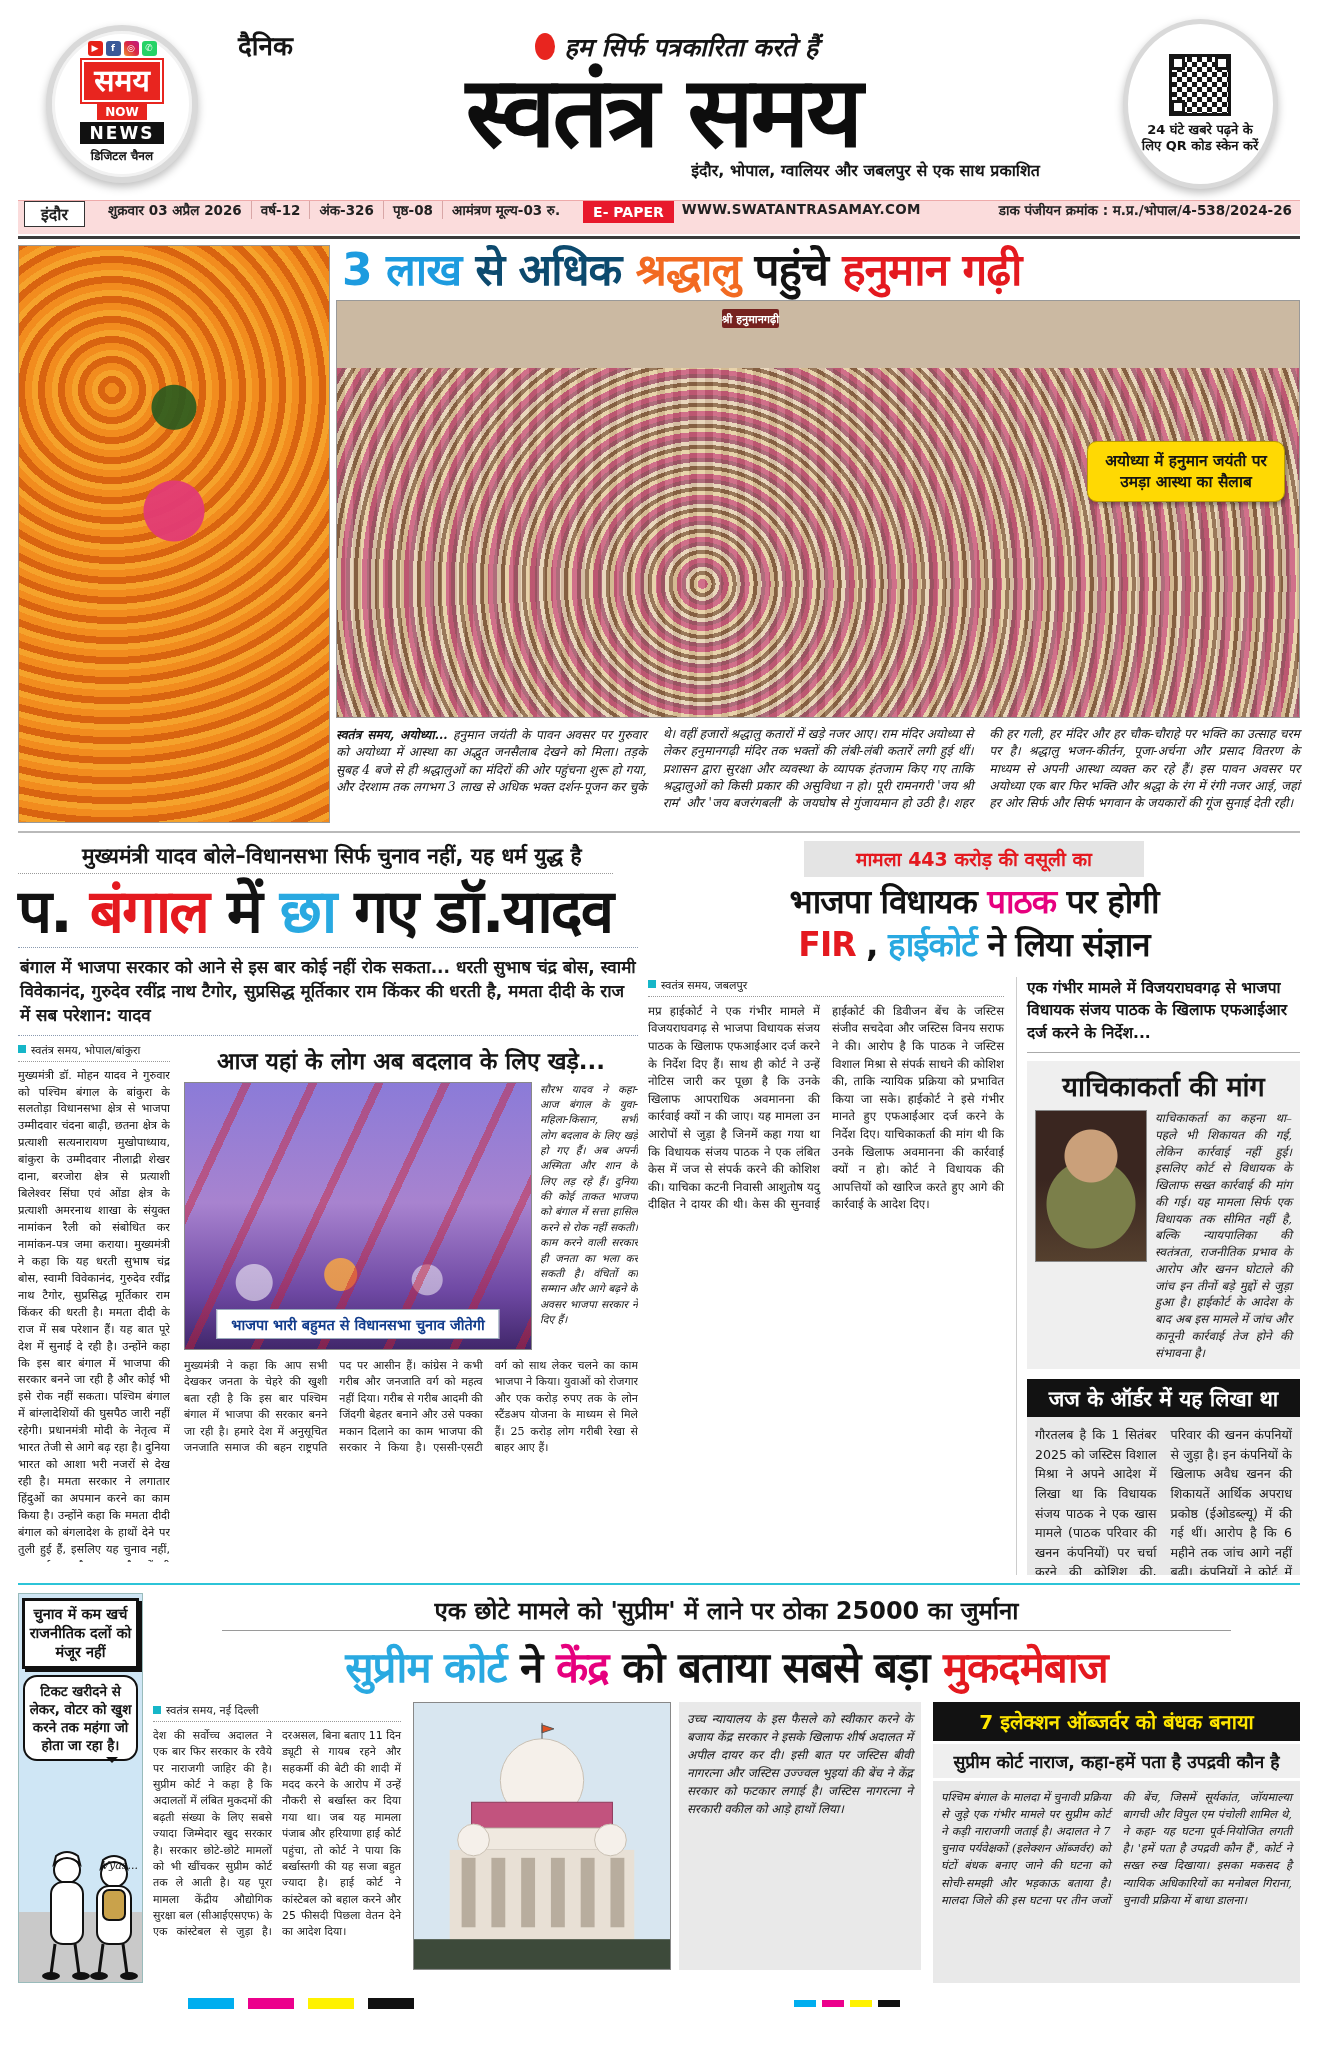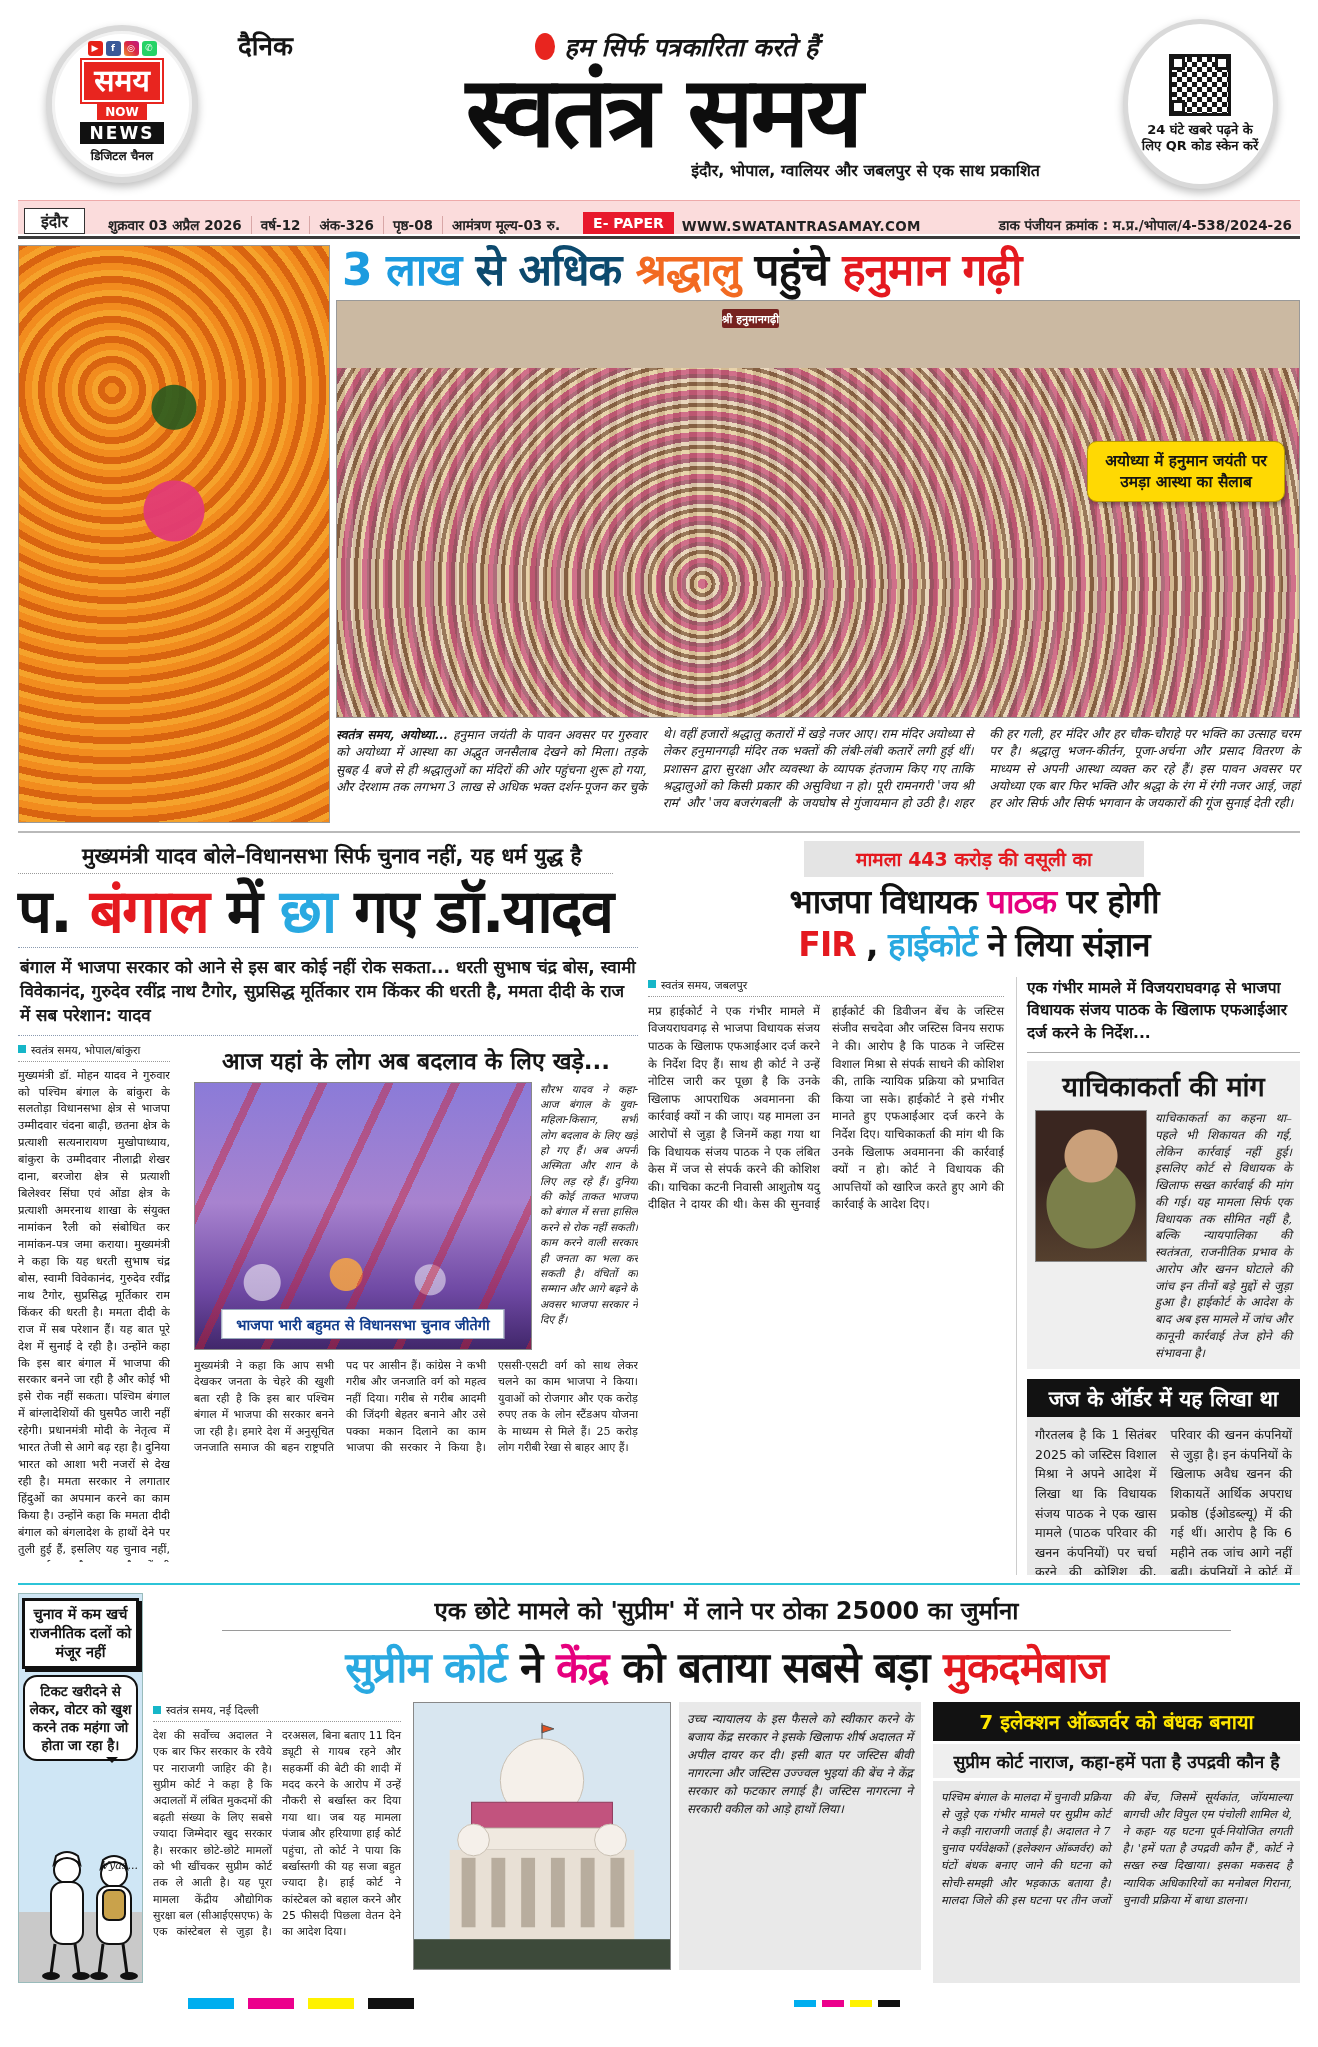--- a/index.html
+++ b/index.html
@@ -26,21 +26,21 @@
   .mast-title { font-size:98px; font-weight:800; line-height:1.02; letter-spacing:-3px; color:#0d0d0d; }
   .mast-sub { font-size:16px; font-weight:700; text-align:right; padding-right:60px; margin-top:-4px; }
   .qrbadge { width:200px; display:flex; justify-content:center; }
   .qr-oval { width:155px; height:170px; border-radius:50%; border:5px solid #d9d9d9; box-shadow:0 4px 8px rgba(0,0,0,.25); display:flex; flex-direction:column; align-items:center; justify-content:center; background:#fff; }
   .qr-code { width:62px; height:62px; position:relative; background:repeating-conic-gradient(#161616 0% 25%, #fff 0% 50%); background-size:10px 10px; border:3px solid #161616; }
   .qr-code i { position:absolute; width:14px; height:14px; border:3px solid #161616; background:#fff; }
   .qr-code i:nth-child(1){top:-1px;left:-1px;} .qr-code i:nth-child(2){top:-1px;right:-1px;} .qr-code i:nth-child(3){bottom:-1px;left:-1px;}
   .qr-cap { font-size:13px; font-weight:700; text-align:center; line-height:1.25; margin-top:6px; width:120px; }
 
   
-  .datebar { background:#fbdcdc; border-top:1px solid #eaa; display:flex; align-items:flex-end; height:34px; font-size:13.5px; font-weight:700; color:#222; }
+  .datebar { background:#fbdcdc; border-top:1px solid #eaa; display:flex; align-items:flex-start; height:34px; font-size:13.5px; font-weight:700; color:#222; }
   .city-box { background:#fff; border:1.5px solid #333; padding:1px 16px; font-size:16px; font-weight:800; margin:0 14px 0 6px; }
   .d-item { padding:0 9px; border-right:1px solid #d8a7a7; white-space:nowrap; }
   .epaper { background:#e8192c; color:#fff; padding:3px 10px; font-size:14px; font-weight:800; margin:0 8px 0 14px; }
   .website { font-weight:800; letter-spacing:.3px; }
   .postal { flex:1; text-align:right; padding-right:8px; white-space:nowrap; }
   .black-rule { height:3px; background:#3c3c3c; margin-top:2px; }
 
   
   .lead { display:flex; gap:6px; margin-top:6px; height:578px; }
   .photo-idol { width:312px; height:100%; border:1px solid #999;
@@ -65,21 +65,21 @@
   .lead-caption b { font-style:italic; }
 
   .sect-rule { height:2px; background:#b9b9b9; margin:8px 0 6px; }
 
   
   .main { display:flex; gap:10px; height:736px; }
   .bengal { width:620px; }
   .kicker { font-size:21px; font-weight:700; padding:2px 0 4px 64px; border-bottom:1px dotted #9a9a9a; width:96%; }
   .bengal-headline { font-size:60px; font-weight:800; letter-spacing:-2px; line-height:1.12; white-space:nowrap; margin:4px 0 2px; }
   .deck { font-size:17px; font-weight:700; line-height:1.42; color:#1d1d1d; border-top:1px dotted #8a9ab0; border-bottom:1px dotted #8a9ab0; padding:7px 2px; }
-  .bengal-body { display:flex; gap:24px; margin-top:6px; height:520px; }
+  .bengal-body { display:flex; gap:14px; margin-top:6px; height:520px; }
   .rail { width:152px; overflow:hidden; }
   .byline { font-size:11px; font-weight:400; display:flex; align-items:center; gap:5px; border-bottom:1px dotted #999; padding-bottom:4px; margin-bottom:6px; }
   .byline::before { content:""; width:8px; height:8px; background:#16b6c8; display:inline-block; }
   .smalltext { font-size:11.3px; line-height:1.5; text-align:justify; }
   .bengal-center { flex:1; display:flex; flex-direction:column; overflow:hidden; }
   .subhead { font-size:23px; font-weight:800; text-align:center; margin:2px 0 6px; }
   .rally-row { display:flex; gap:8px; height:268px; }
   .photo-rally { flex:1; position:relative; border:1px solid #888;
     background:
       repeating-linear-gradient(115deg, transparent 0 52px, rgba(205,30,45,.45) 52px 60px),

